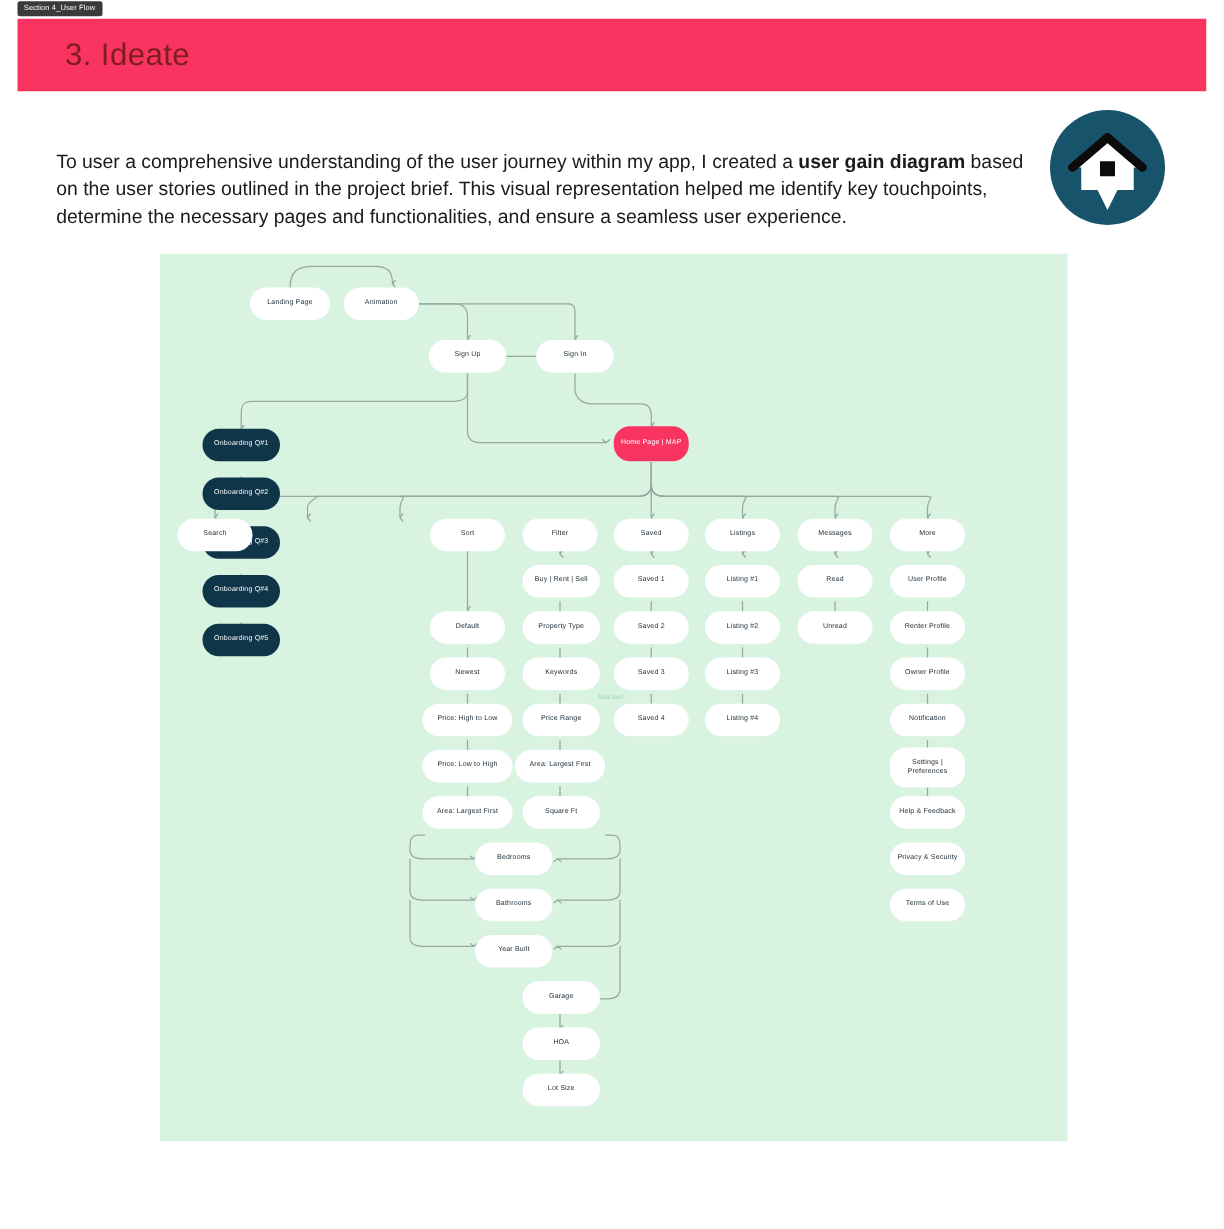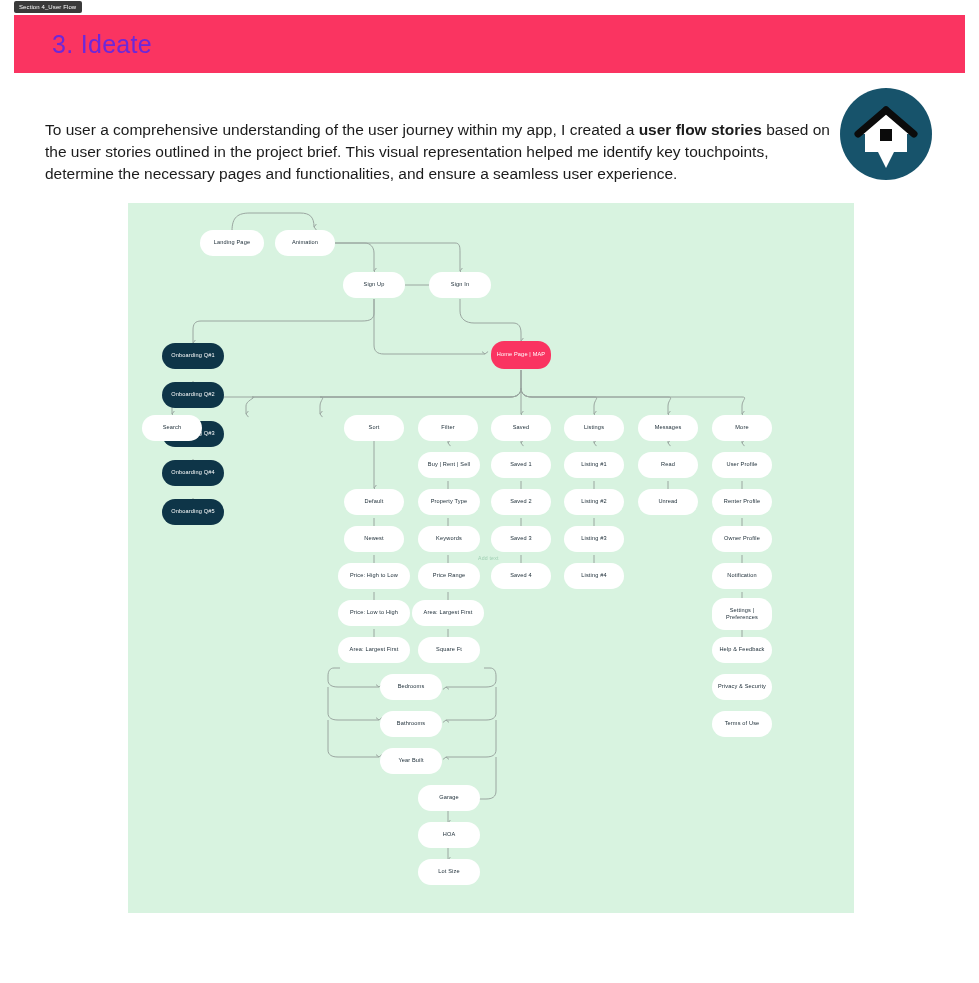--- a/index.html
+++ b/index.html
@@ -19,21 +19,21 @@
     white-space:nowrap;line-height:1;
   }
   
   .header-band{
     position:absolute;left:14px;top:15px;
     width:951px;height:58px;
     background:#FA3461;
   }
   .header-title{
     position:absolute;left:52px;top:30px;
-    color:#6d28d9;font-size:25px;font-weight:400;
+    color:#7f1d1d;font-size:25px;font-weight:400;
     letter-spacing:.3px;
     text-align:right;
   }
   
   .intro{
     position:absolute;left:45px;top:103px;width:790px;
     font-size:15.5px;line-height:22px;color:#1b1b1b;
   }
   .intro b{font-weight:700;}
   
@@ -72,21 +72,21 @@
   }
 </style>
 </head>
 <body>
 
 <div class="section-tab">Section 4_User Flow</div>
 
 <div class="header-band"></div>
 <div class="header-title">3. Ideate</div>
 
-<p class="intro"><span>To user a comprehensive understanding of the user journey within my app, I created a </span><b>user flow stories</b><span> based on the user stories outlined in the project brief. This visual representation helped me identify key touchpoints, determine the necessary pages and functionalities, and ensure a seamless user experience.</span></p>
+<p class="intro"><span>To user a comprehensive understanding of the user journey within my app, I created a </span><b>user gain diagram</b><span> based on the user stories outlined in the project brief. This visual representation helped me identify key touchpoints, determine the necessary pages and functionalities, and ensure a seamless user experience.</span></p>
 
 <div class="logo">
   <svg width="92" height="92" viewBox="0 0 92 92">
     <path d="M46 22 L74 46 L67 46 L67 64 L54 64 L46 80 L38 64 L25 64 L25 46 L18 46 Z" fill="#ffffff"></path>
     <path d="M46 22 L74 46" stroke="#0b0b0b" stroke-width="7" fill="none" stroke-linecap="round"></path>
     <path d="M46 22 L18 46" stroke="#0b0b0b" stroke-width="7" fill="none" stroke-linecap="round"></path>
     <rect x="40" y="41" width="12" height="12" fill="#0b0b0b"></rect>
   </svg>
 </div>
 

